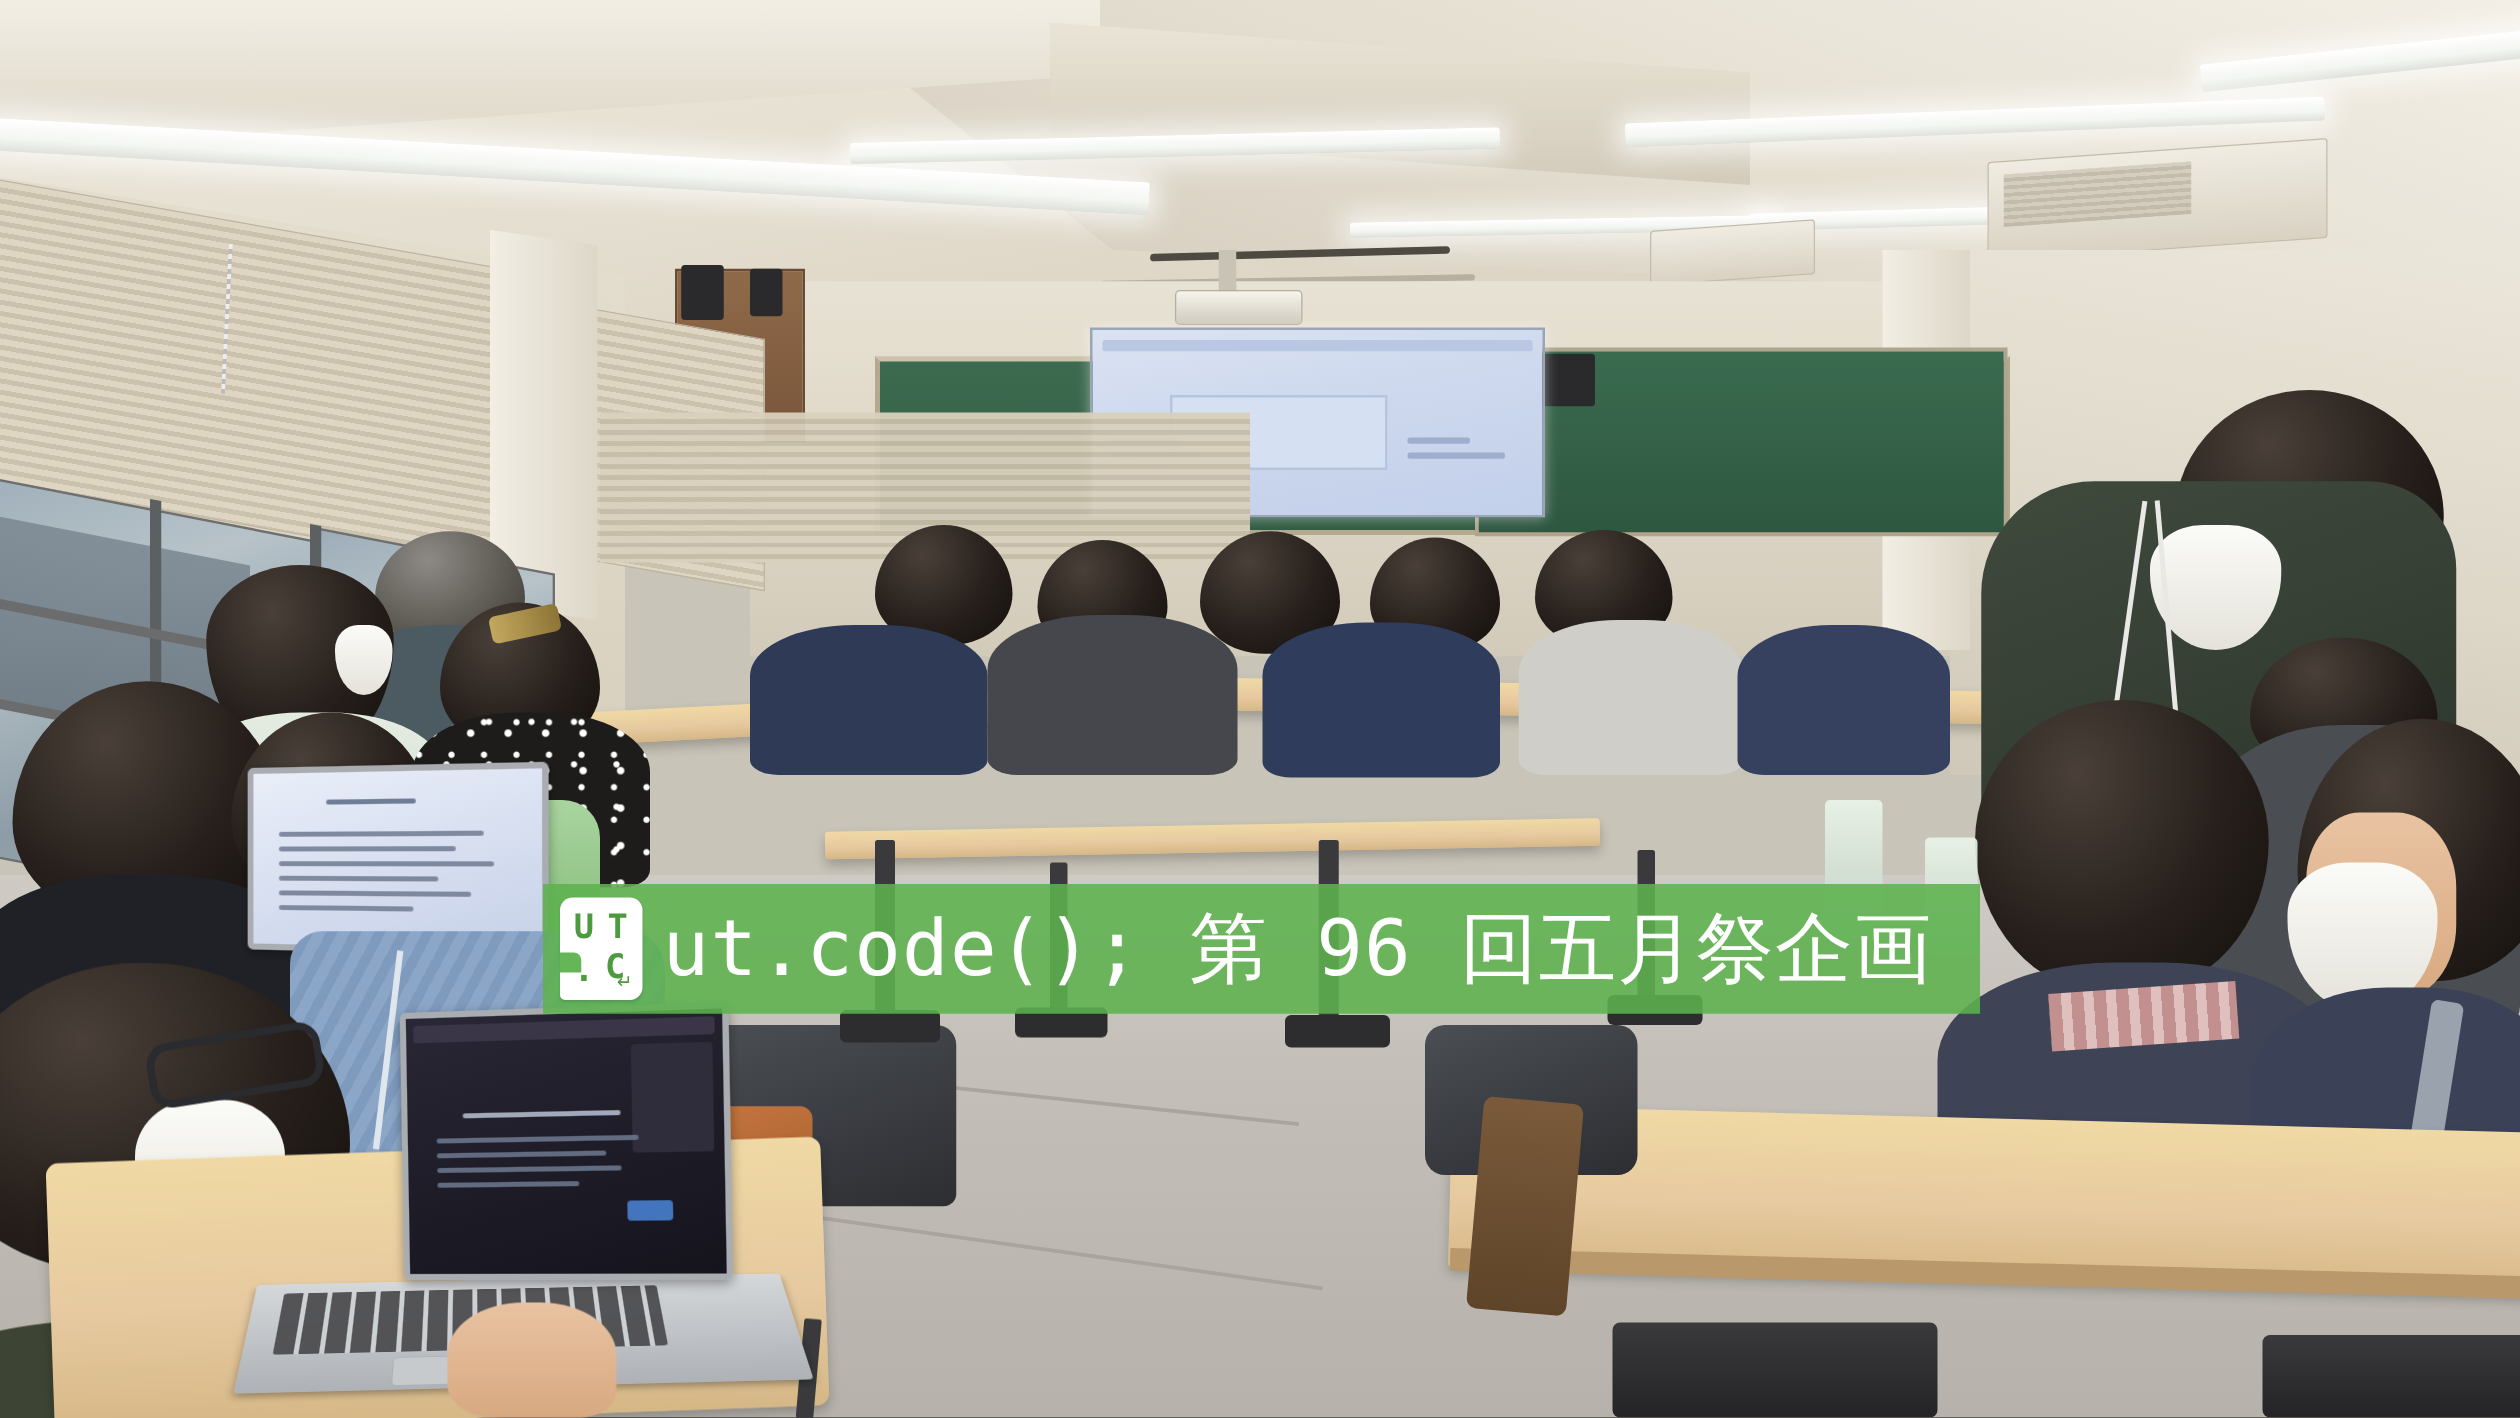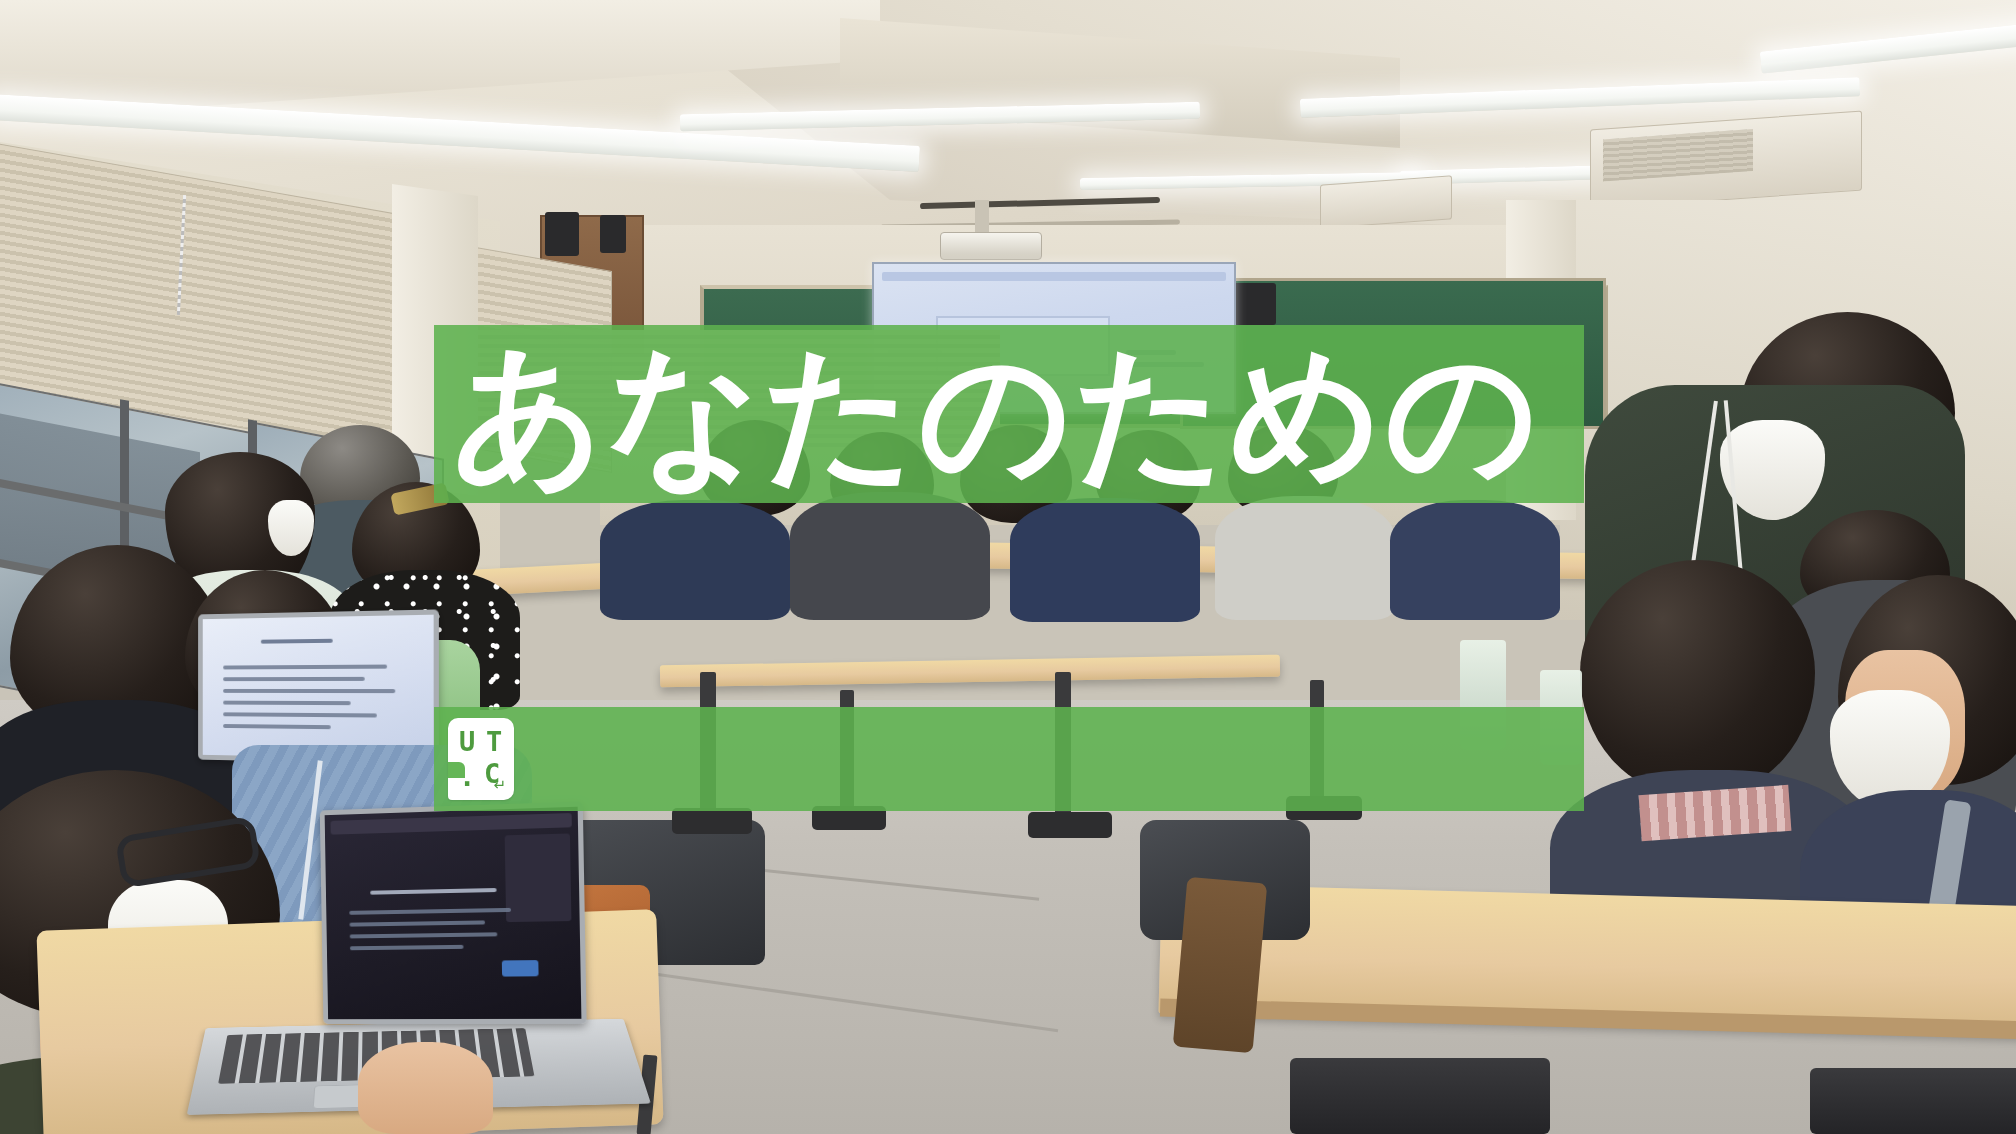--- a/index.html
+++ b/index.html
@@ -665,31 +665,29 @@
     <div class="desk-leg" style="left:1310px;top:680px;width:14px;height:120px;"></div>
     <div class="desk-foot" style="left:1286px;top:796px;width:76px;height:24px;border-radius:5px;"></div>
 
     <div class="bag" style="left:1140px;top:820px;width:170px;height:120px;border-radius:16px;"></div>
     <div style="position:absolute;left:1180px;top:880px;width:80px;height:170px;
          background:linear-gradient(180deg,#7a5a3a,#5e4429);border-radius:8px;
          transform:rotate(5deg);"></div>
 
   </div>
 
-  <div class="band band-title-1">
-    <div class="title-line">あなたのための</div>
-  </div>
 
 
   <div class="band band-sub">
     <div class="sub-row">
       <div class="utc-logo">
         <div class="notch"></div>
         <span class="lg u">U</span>
         <span class="lg t">T</span>
         <span class="lg dt">.</span>
         <span class="lg c">C</span>
         <span class="arrow">↵</span>
       </div>
+      <div class="sub-text">ut.code(); 第 96 回五月祭企画</div>
     </div>
   </div>
 
 </div>
 
 </body></html>

